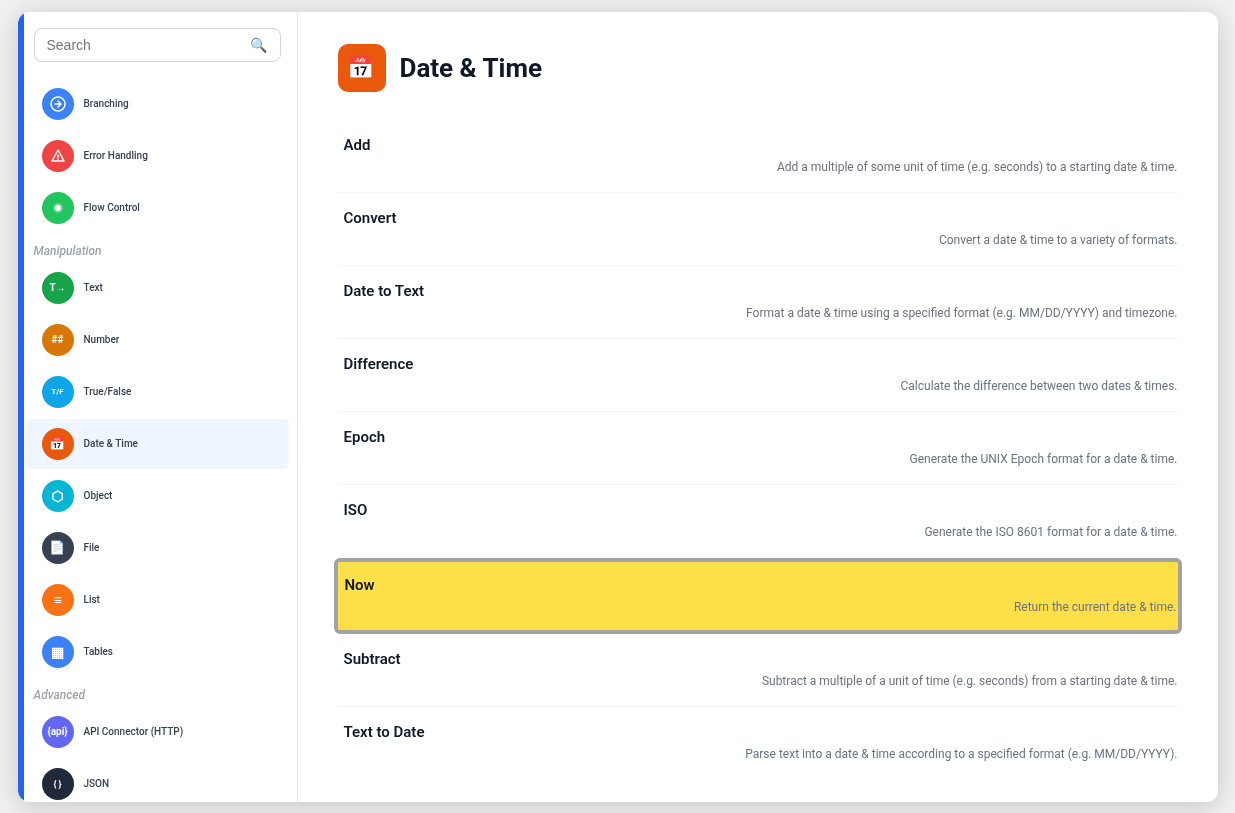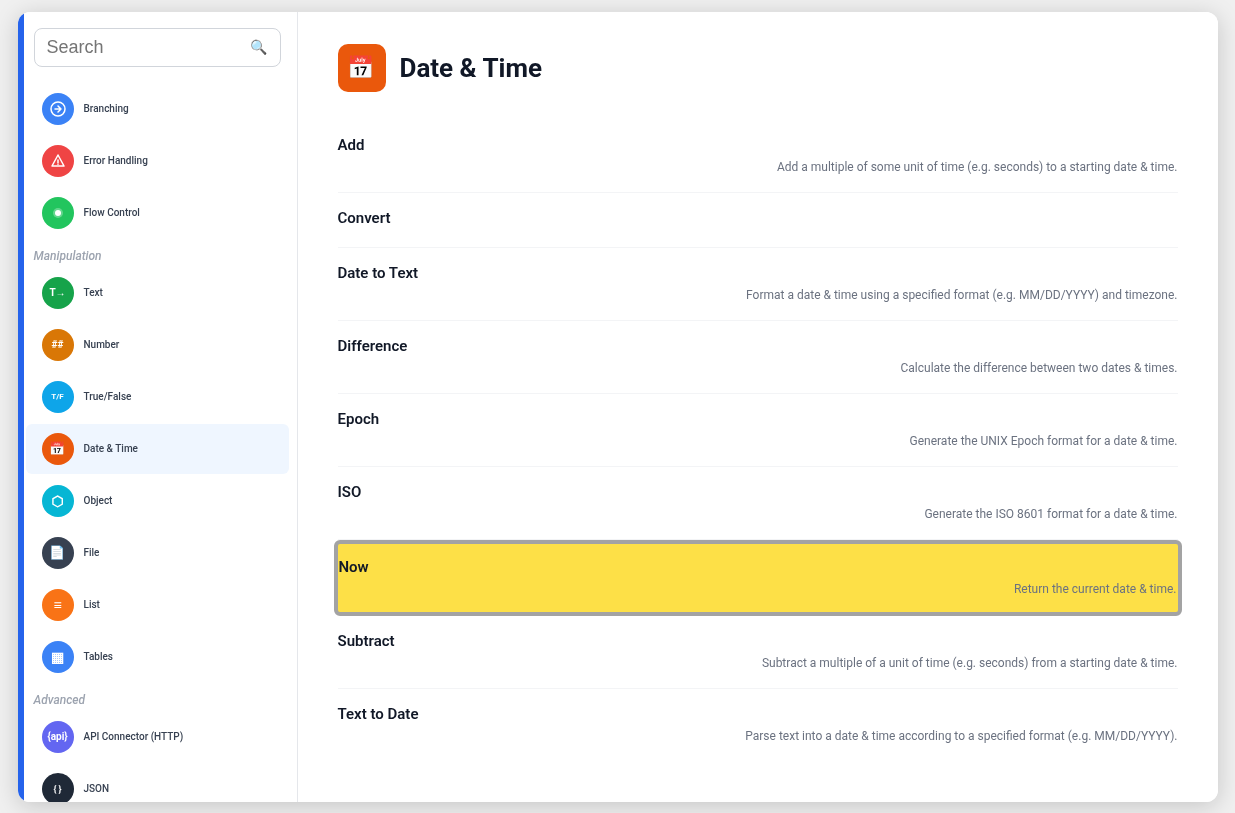--- a/index.html
+++ b/index.html
@@ -49,21 +49,21 @@
       align-items: center;
       border: 1.5px solid #d1d5db;
       border-radius: 8px;
       padding: 8px 12px;
       gap: 8px;
       background: white;
     }
     .search-box input {
       border: none;
       outline: none;
-      font-size: 18px;
+      font-size: 14px;
       color: #15803d;
       width: 100%;
       background: transparent;
     }
     .search-icon {
       color: #9ca3af;
       font-size: 14px;
     }
     .sidebar-item {
       display: flex;
@@ -166,20 +166,21 @@
       border: 4px solid #a3a3a3;
       border-radius: 6px;
       padding: 14px 1px;
       margin: 0 -4px;
     }
     .function-name {
       font-size: 15px;
       font-weight: 600;
       color: #111827;
       margin-bottom: 4px;
+      margin-left: 6px;
     }
     .function-desc {
       font-size: 12px;
       color: #6b7280;
       line-height: 1.5;
       text-align: right;
     }
   </style>
 </head>
 <body>
@@ -288,20 +289,21 @@
 
     <div class="function-list">
 
       <div class="function-item">
         <div class="function-name">Add</div>
         <div class="function-desc">Add a multiple of some unit of time (e.g. seconds) to a starting date &amp; time.</div>
       </div>
 
       <div class="function-item">
         <div class="function-name">Convert</div>
+        <div class="function-desc">Convert a date &amp; time to a variety of formats.</div>
       </div>
 
       <div class="function-item">
         <div class="function-name">Date to Text</div>
         <div class="function-desc">Format a date &amp; time using a specified format (e.g. MM/DD/YYYY) and timezone.</div>
       </div>
 
       <div class="function-item">
         <div class="function-name">Difference</div>
         <div class="function-desc">Calculate the difference between two dates &amp; times.</div>

